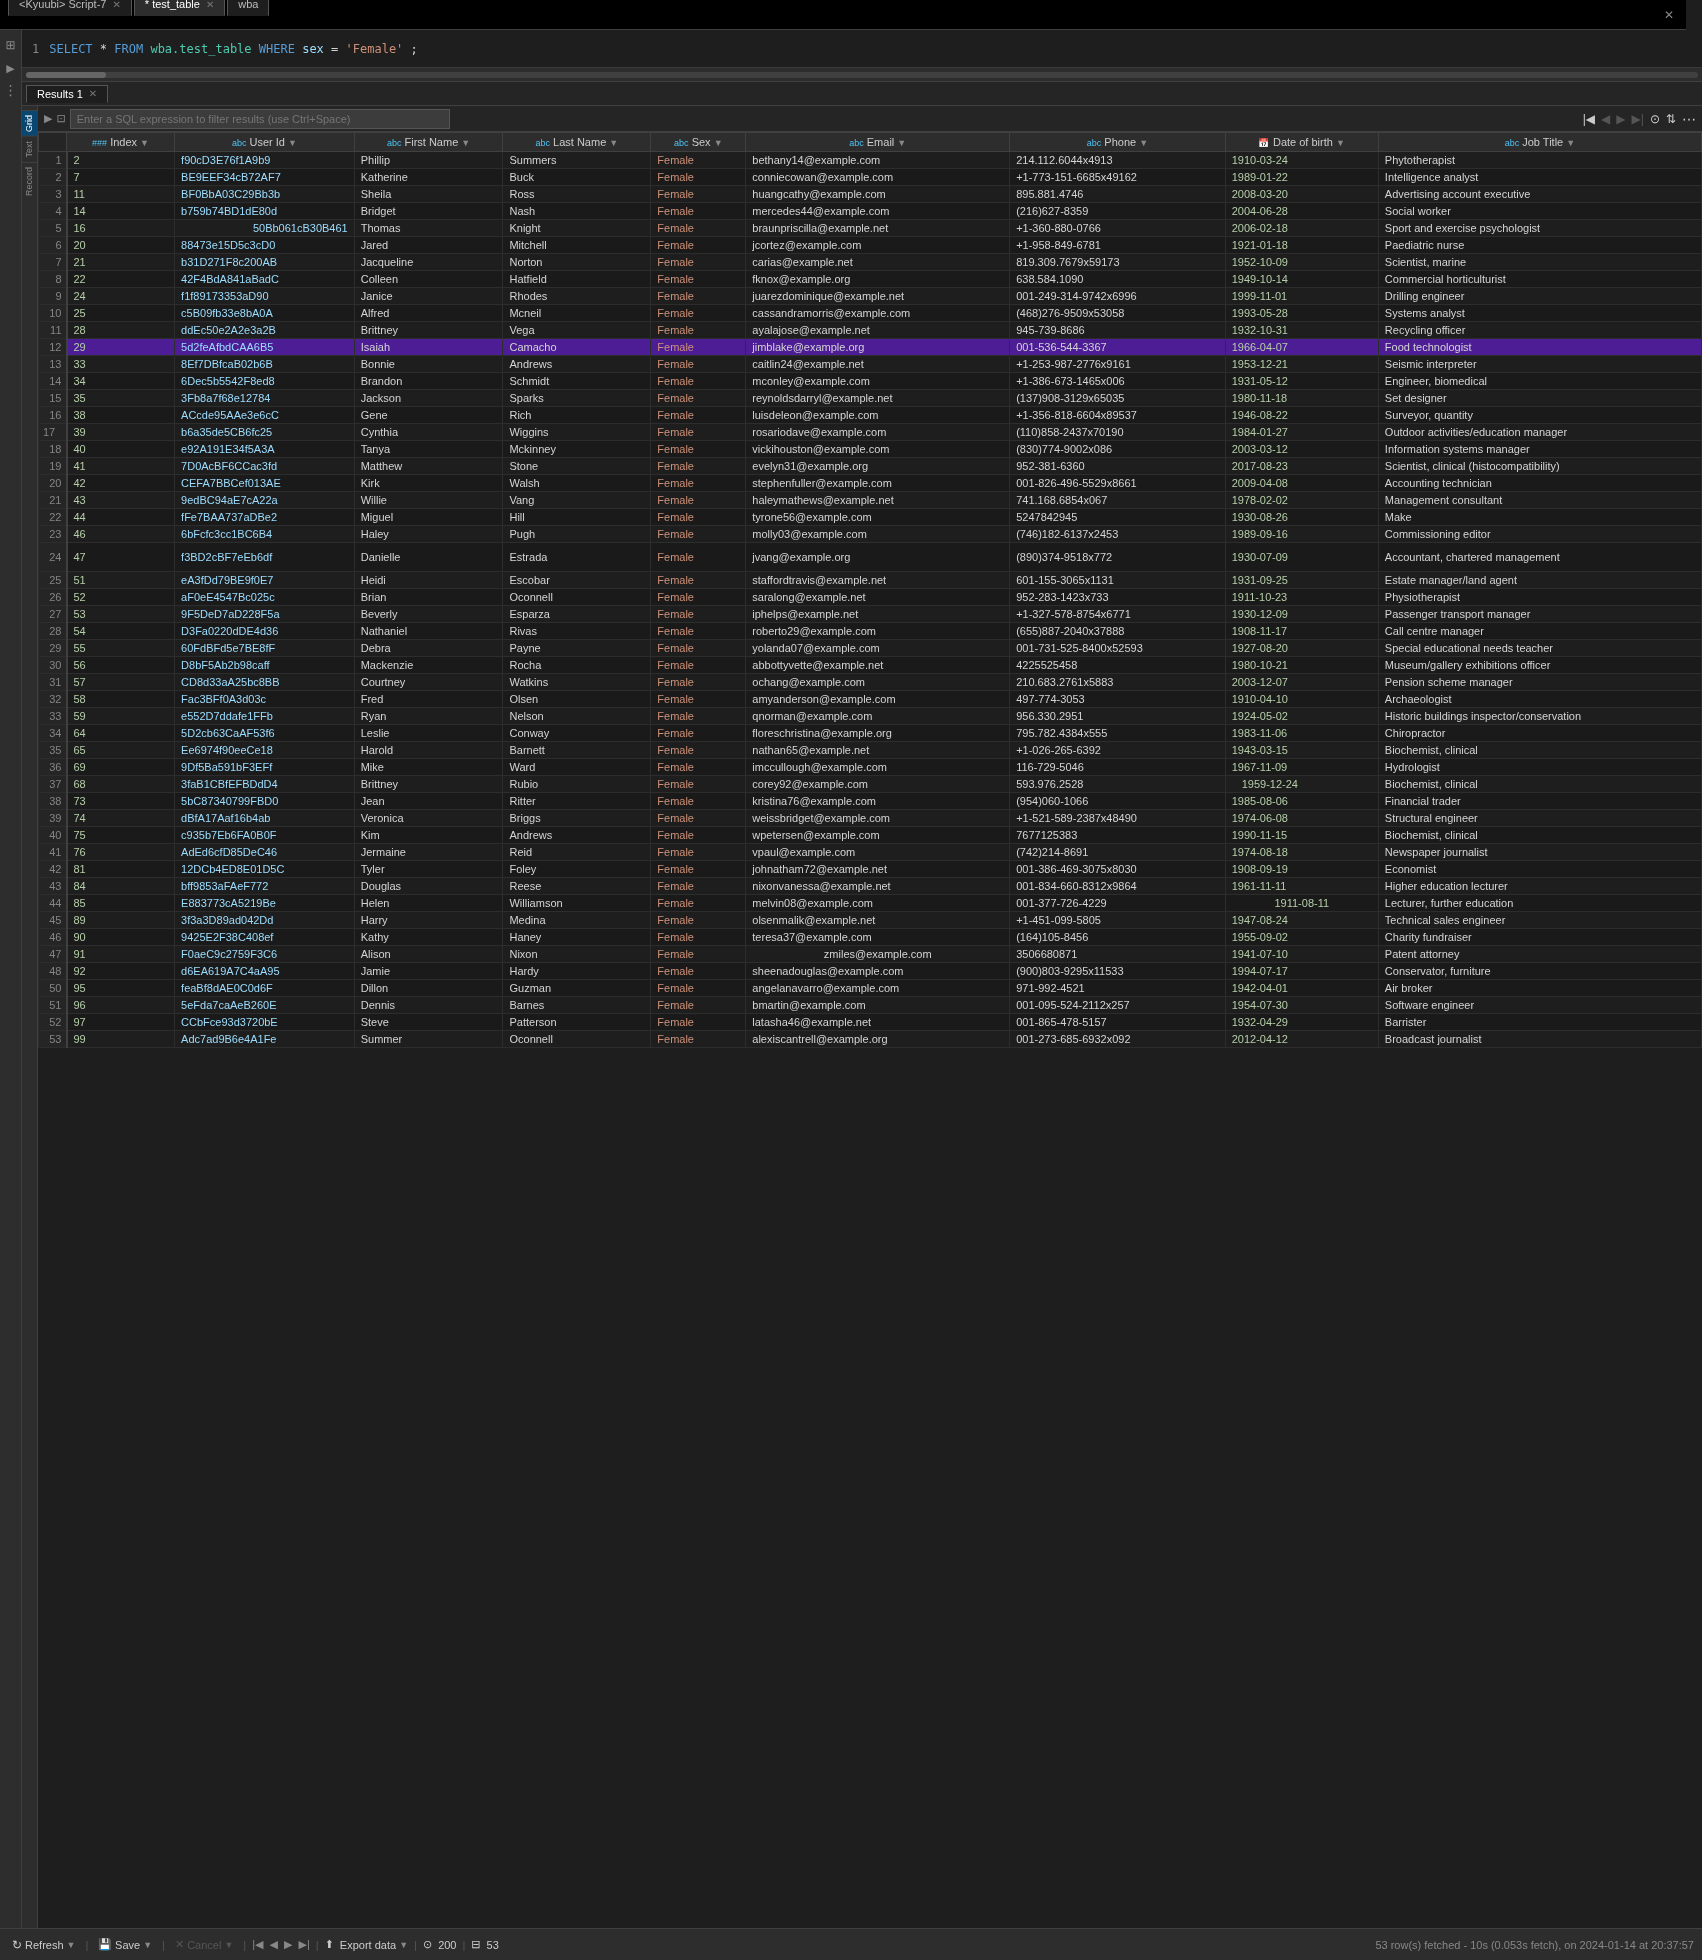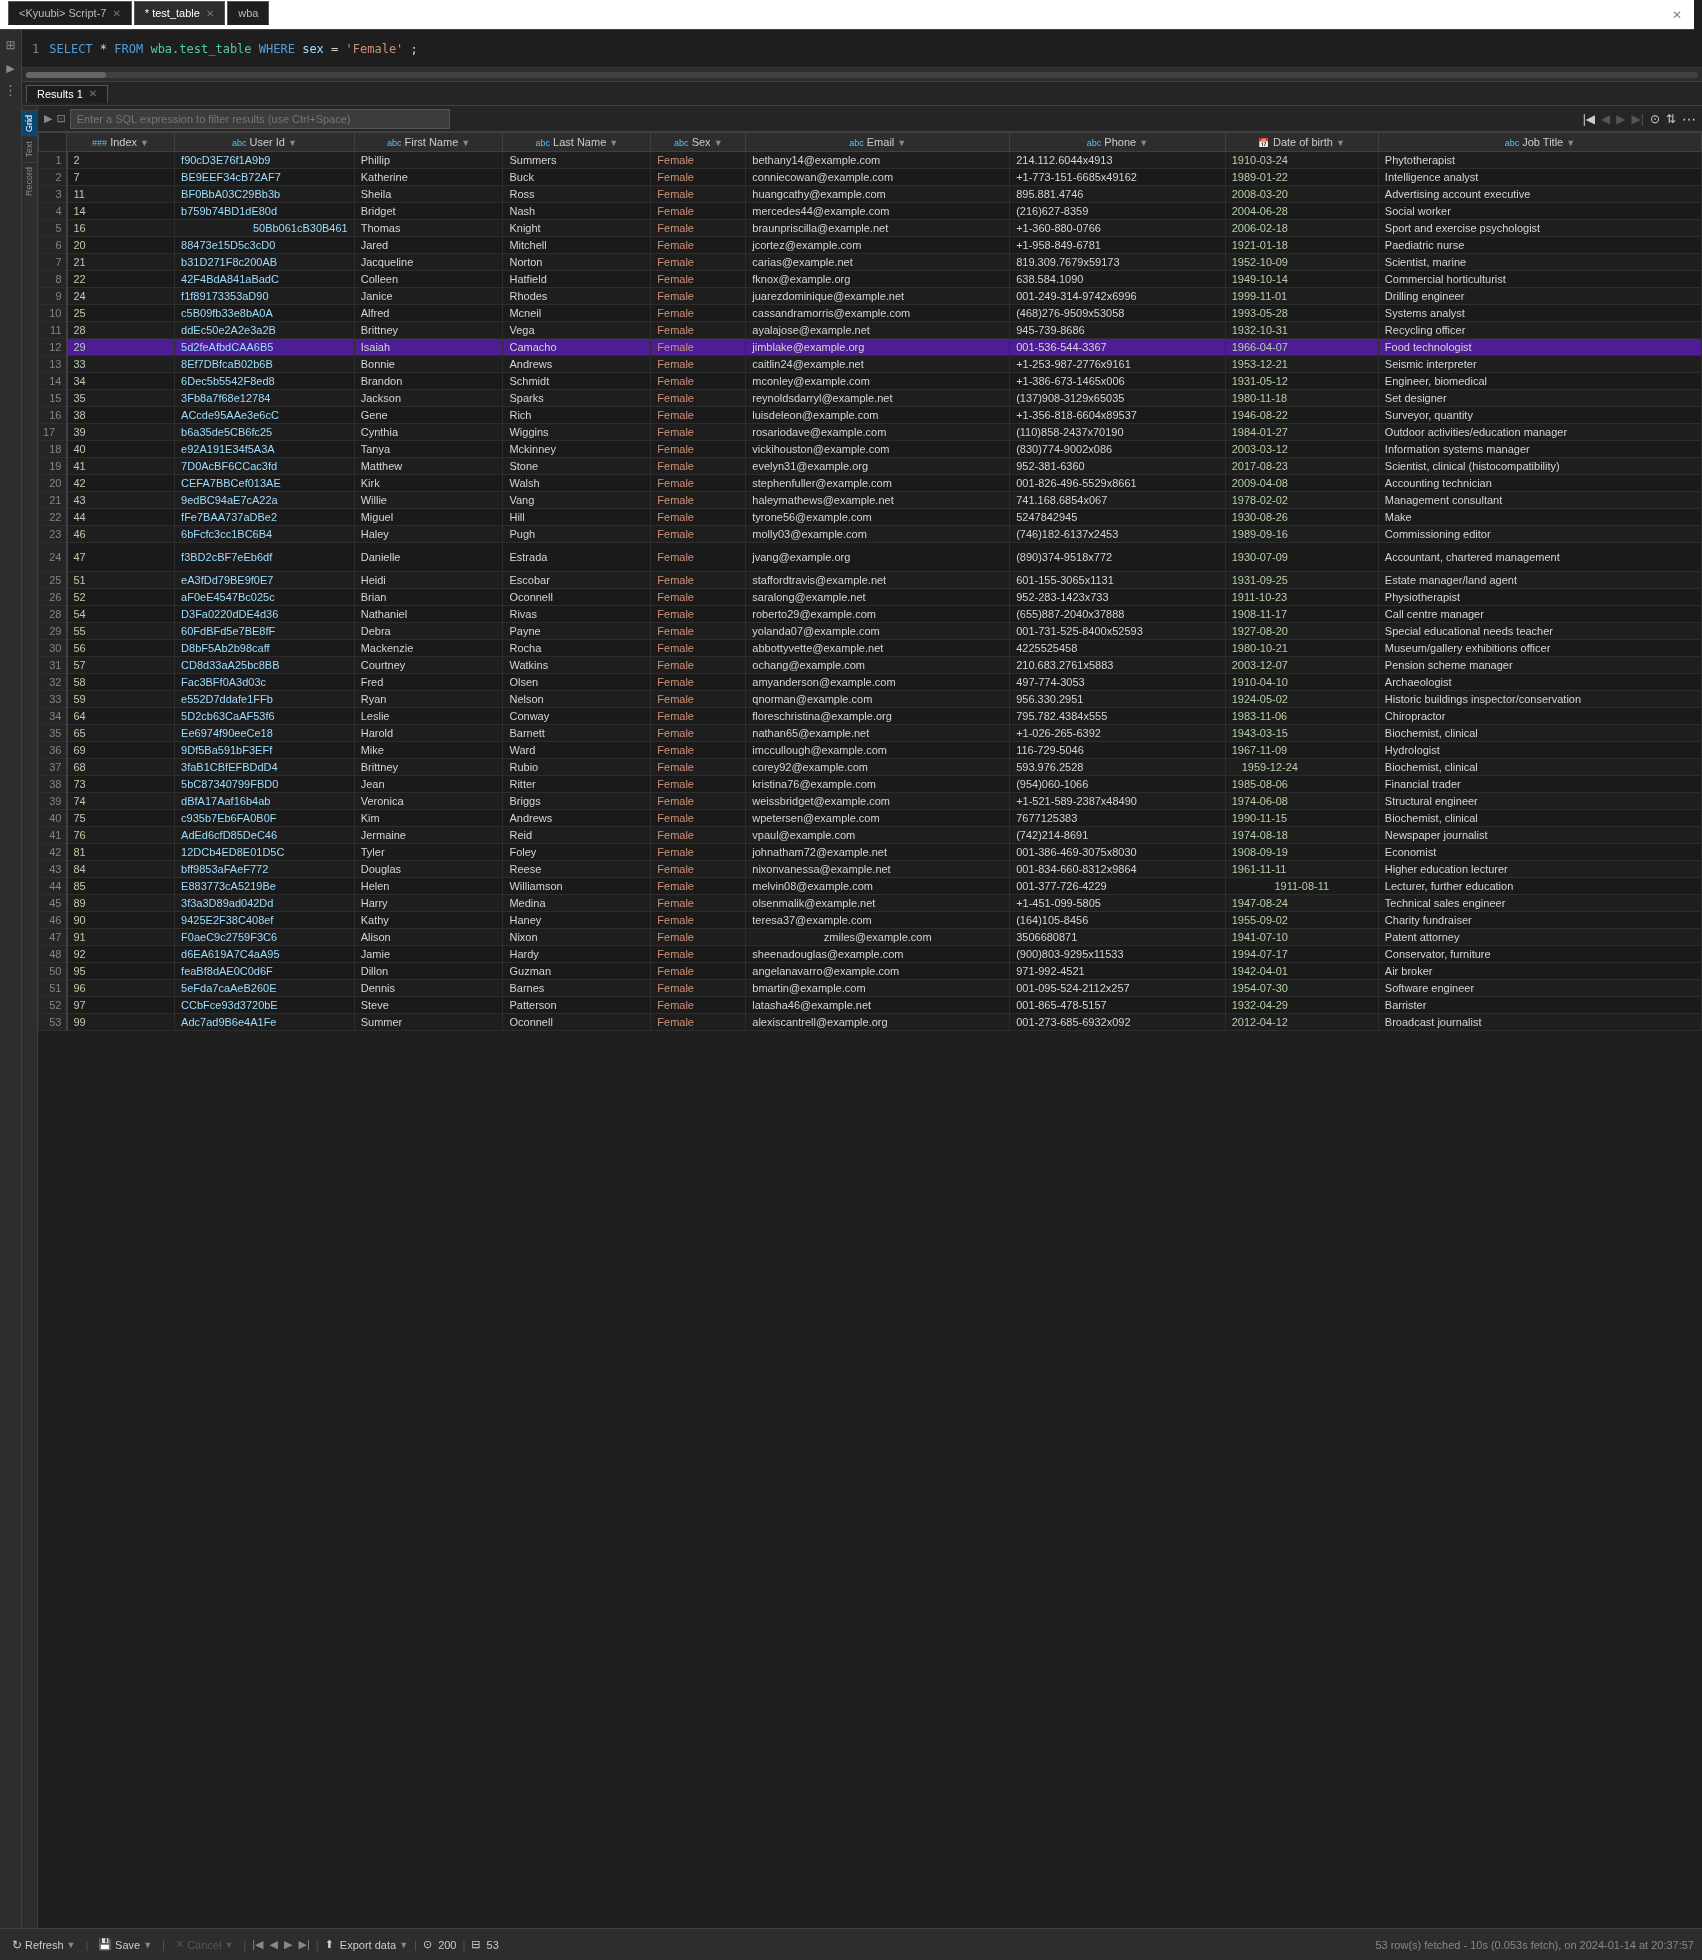--- a/index.html
+++ b/index.html
@@ -8,21 +8,21 @@
     thead tr { background: #2d2d2d; position: sticky; top: 0; z-index: 10; }
     thead th { border: 1px solid #404040; padding: 3px 6px; font-weight: normal; white-space: nowrap; color: #cccccc; background: #2d2d2d; cursor: pointer; user-select: none; position: relative; }
     tbody tr { cursor: default; }
     tbody tr:nth-child(even) { background: #1a1a1a; }
     tbody tr:nth-child(odd) { background: #1e1e1e; }
     tbody td { border: 1px solid #2d2d2d; padding: 2px 6px; white-space: nowrap; color: #d4d4d4; }
   </style>
 </head>
 <body>
 
-<div style="position:absolute;top:0;left:0;right:8px;height:30px;background:#ffffff;border-bottom:1px solid #404040;display:flex;align-items:flex-end;padding:4px 8px;">
+<div style="position:absolute;top:0;left:0;right:16px;height:30px;background:#000000;border-bottom:1px solid #404040;display:flex;align-items:flex-end;padding:13px 8px;">
   <div style="display:inline-flex;align-items:center;background:#1e1e1e;padding:5px 10px;margin-right:2px;font-size:11px;color:#aaa;cursor:pointer;border-top:1px solid #555;border-left:1px solid #555;border-right:1px solid #555;border-bottom:1px solid #1e1e1e;">
     <span style="font-size:11px;color:#bbb;">&lt;Kyuubi&gt; Script-7</span>
     <span style="margin-left:6px;color:#777;font-size:10px;cursor:pointer;">✕</span>
   </div>
   <div style="display:inline-flex;align-items:center;background:#2d2d2d;padding:5px 10px;margin-right:2px;font-size:11px;color:#fff;cursor:pointer;border-top:1px solid #555;border-left:1px solid #555;border-right:1px solid #555;border-bottom:1px solid #2d2d2d;">
     <span style="font-size:11px;">* test_table</span>
     <span style="margin-left:6px;color:#777;font-size:10px;cursor:pointer;">✕</span>
   </div>
   <div style="display:inline-flex;align-items:center;background:#1e1e1e;padding:5px 10px;margin-right:2px;font-size:11px;color:#aaa;cursor:pointer;border-top:1px solid #555;border-left:1px solid #555;border-right:1px solid #555;border-bottom:1px solid #1e1e1e;">
     <span style="font-size:11px;color:#bbb;">wba</span>
@@ -407,20 +407,32 @@
           <td style="border: 1px solid rgb(45, 45, 45); padding: 2px 6px; color: rgb(181, 206, 168); white-space: nowrap; font-size: 11px;">52</td>
           <td style="border: 1px solid rgb(45, 45, 45); padding: 2px 6px; color: rgb(156, 220, 254); white-space: nowrap; font-size: 11px;">aF0eE4547Bc025c</td>
           <td style="border: 1px solid rgb(45, 45, 45); padding: 2px 6px; color: rgb(212, 212, 212); white-space: nowrap; font-size: 11px;">Brian</td>
           <td style="border: 1px solid rgb(45, 45, 45); padding: 2px 6px; color: rgb(212, 212, 212); white-space: nowrap; font-size: 11px;">Oconnell</td>
           <td style="border: 1px solid rgb(45, 45, 45); padding: 2px 6px; color: rgb(206, 145, 120); white-space: nowrap; font-size: 11px;">Female</td>
           <td style="border: 1px solid rgb(45, 45, 45); padding: 2px 6px; color: rgb(212, 212, 212); white-space: nowrap; font-size: 11px;">saralong@example.net</td>
           <td style="border: 1px solid rgb(45, 45, 45); padding: 2px 6px; color: rgb(212, 212, 212); white-space: nowrap; font-size: 11px;">952-283-1423x733</td>
           <td style="border: 1px solid rgb(45, 45, 45); padding: 2px 6px; color: rgb(181, 206, 168); white-space: nowrap; font-size: 11px;">1911-10-23</td>
           <td style="border: 1px solid rgb(45, 45, 45); padding: 2px 6px; color: rgb(212, 212, 212); white-space: nowrap; font-size: 11px; max-width: 280px; overflow: hidden; text-overflow: ellipsis;">Physiotherapist</td>
         </tr>
+        <tr style="background: rgb(30, 30, 30);">
+          <td style="text-align: right; color: rgb(133, 133, 133); background: rgb(37, 37, 38); border-width: 1px 2px 1px 1px; border-style: solid; border-color: rgb(45, 45, 45) rgb(64, 64, 64) rgb(45, 45, 45) rgb(45, 45, 45); border-image: initial; padding: 2px 4px; min-width: 28px; font-size: 11px;">27</td>
+          <td style="border: 1px solid rgb(45, 45, 45); padding: 2px 6px; color: rgb(181, 206, 168); white-space: nowrap; font-size: 11px;">53</td>
+          <td style="border: 1px solid rgb(45, 45, 45); padding: 2px 6px; color: rgb(156, 220, 254); white-space: nowrap; font-size: 11px;">9F5DeD7aD228F5a</td>
+          <td style="border: 1px solid rgb(45, 45, 45); padding: 2px 6px; color: rgb(212, 212, 212); white-space: nowrap; font-size: 11px;">Beverly</td>
+          <td style="border: 1px solid rgb(45, 45, 45); padding: 2px 6px; color: rgb(212, 212, 212); white-space: nowrap; font-size: 11px;">Esparza</td>
+          <td style="border: 1px solid rgb(45, 45, 45); padding: 2px 6px; color: rgb(206, 145, 120); white-space: nowrap; font-size: 11px;">Female</td>
+          <td style="border: 1px solid rgb(45, 45, 45); padding: 2px 6px; color: rgb(212, 212, 212); white-space: nowrap; font-size: 11px;">iphelps@example.net</td>
+          <td style="border: 1px solid rgb(45, 45, 45); padding: 2px 6px; color: rgb(212, 212, 212); white-space: nowrap; font-size: 11px;">+1-327-578-8754x6771</td>
+          <td style="border: 1px solid rgb(45, 45, 45); padding: 2px 6px; color: rgb(181, 206, 168); white-space: nowrap; font-size: 11px;">1930-12-09</td>
+          <td style="border: 1px solid rgb(45, 45, 45); padding: 2px 6px; color: rgb(212, 212, 212); white-space: nowrap; font-size: 11px; max-width: 280px; overflow: hidden; text-overflow: ellipsis;">Passenger transport manager</td>
+        </tr>
         <tr style="background: rgb(26, 26, 26);">
           <td style="text-align: right; color: rgb(133, 133, 133); background: rgb(37, 37, 38); border-width: 1px 2px 1px 1px; border-style: solid; border-color: rgb(45, 45, 45) rgb(64, 64, 64) rgb(45, 45, 45) rgb(45, 45, 45); border-image: initial; padding: 2px 4px; min-width: 28px; font-size: 11px;">28</td>
           <td style="border: 1px solid rgb(45, 45, 45); padding: 2px 6px; color: rgb(181, 206, 168); white-space: nowrap; font-size: 11px;">54</td>
           <td style="border: 1px solid rgb(45, 45, 45); padding: 2px 6px; color: rgb(156, 220, 254); white-space: nowrap; font-size: 11px;">D3Fa0220dDE4d36</td>
           <td style="border: 1px solid rgb(45, 45, 45); padding: 2px 6px; color: rgb(212, 212, 212); white-space: nowrap; font-size: 11px;">Nathaniel</td>
           <td style="border: 1px solid rgb(45, 45, 45); padding: 2px 6px; color: rgb(212, 212, 212); white-space: nowrap; font-size: 11px;">Rivas</td>
           <td style="border: 1px solid rgb(45, 45, 45); padding: 2px 6px; color: rgb(206, 145, 120); white-space: nowrap; font-size: 11px;">Female</td>
           <td style="border: 1px solid rgb(45, 45, 45); padding: 2px 6px; color: rgb(212, 212, 212); white-space: nowrap; font-size: 11px;">roberto29@example.com</td>
           <td style="border: 1px solid rgb(45, 45, 45); padding: 2px 6px; color: rgb(212, 212, 212); white-space: nowrap; font-size: 11px;">(655)887-2040x37888</td>
           <td style="border: 1px solid rgb(45, 45, 45); padding: 2px 6px; color: rgb(181, 206, 168); white-space: nowrap; font-size: 11px;">1908-11-17</td>

